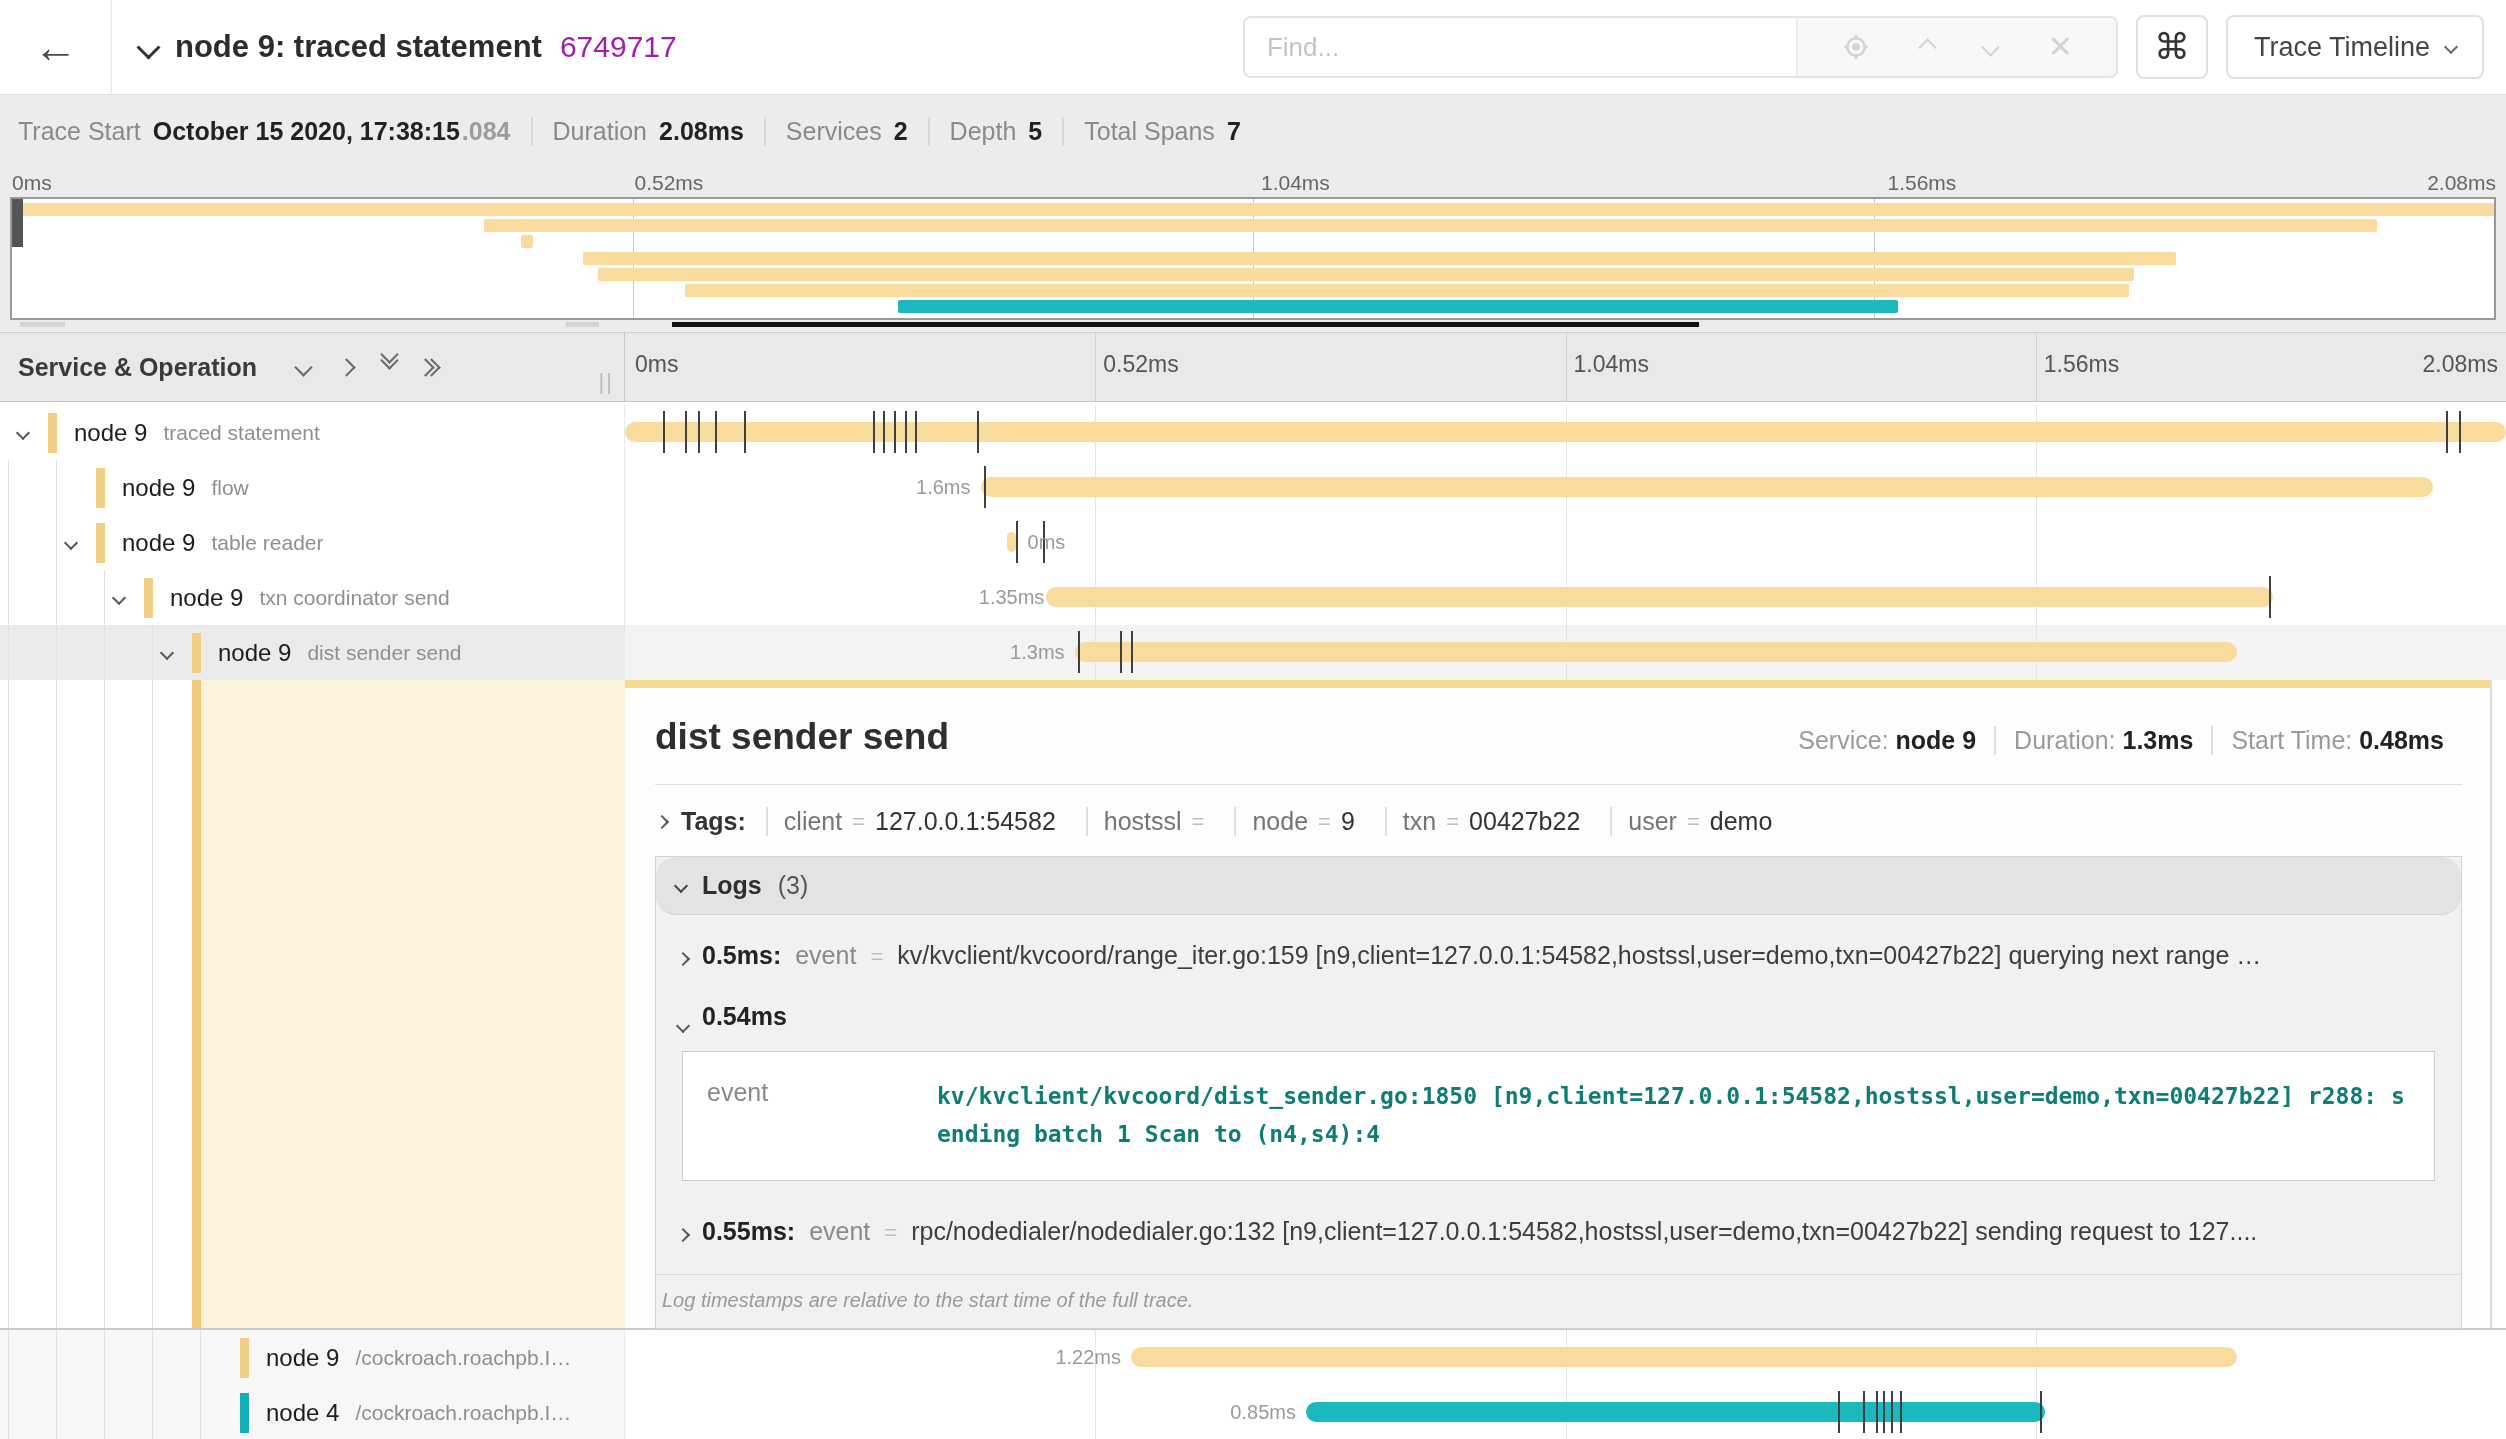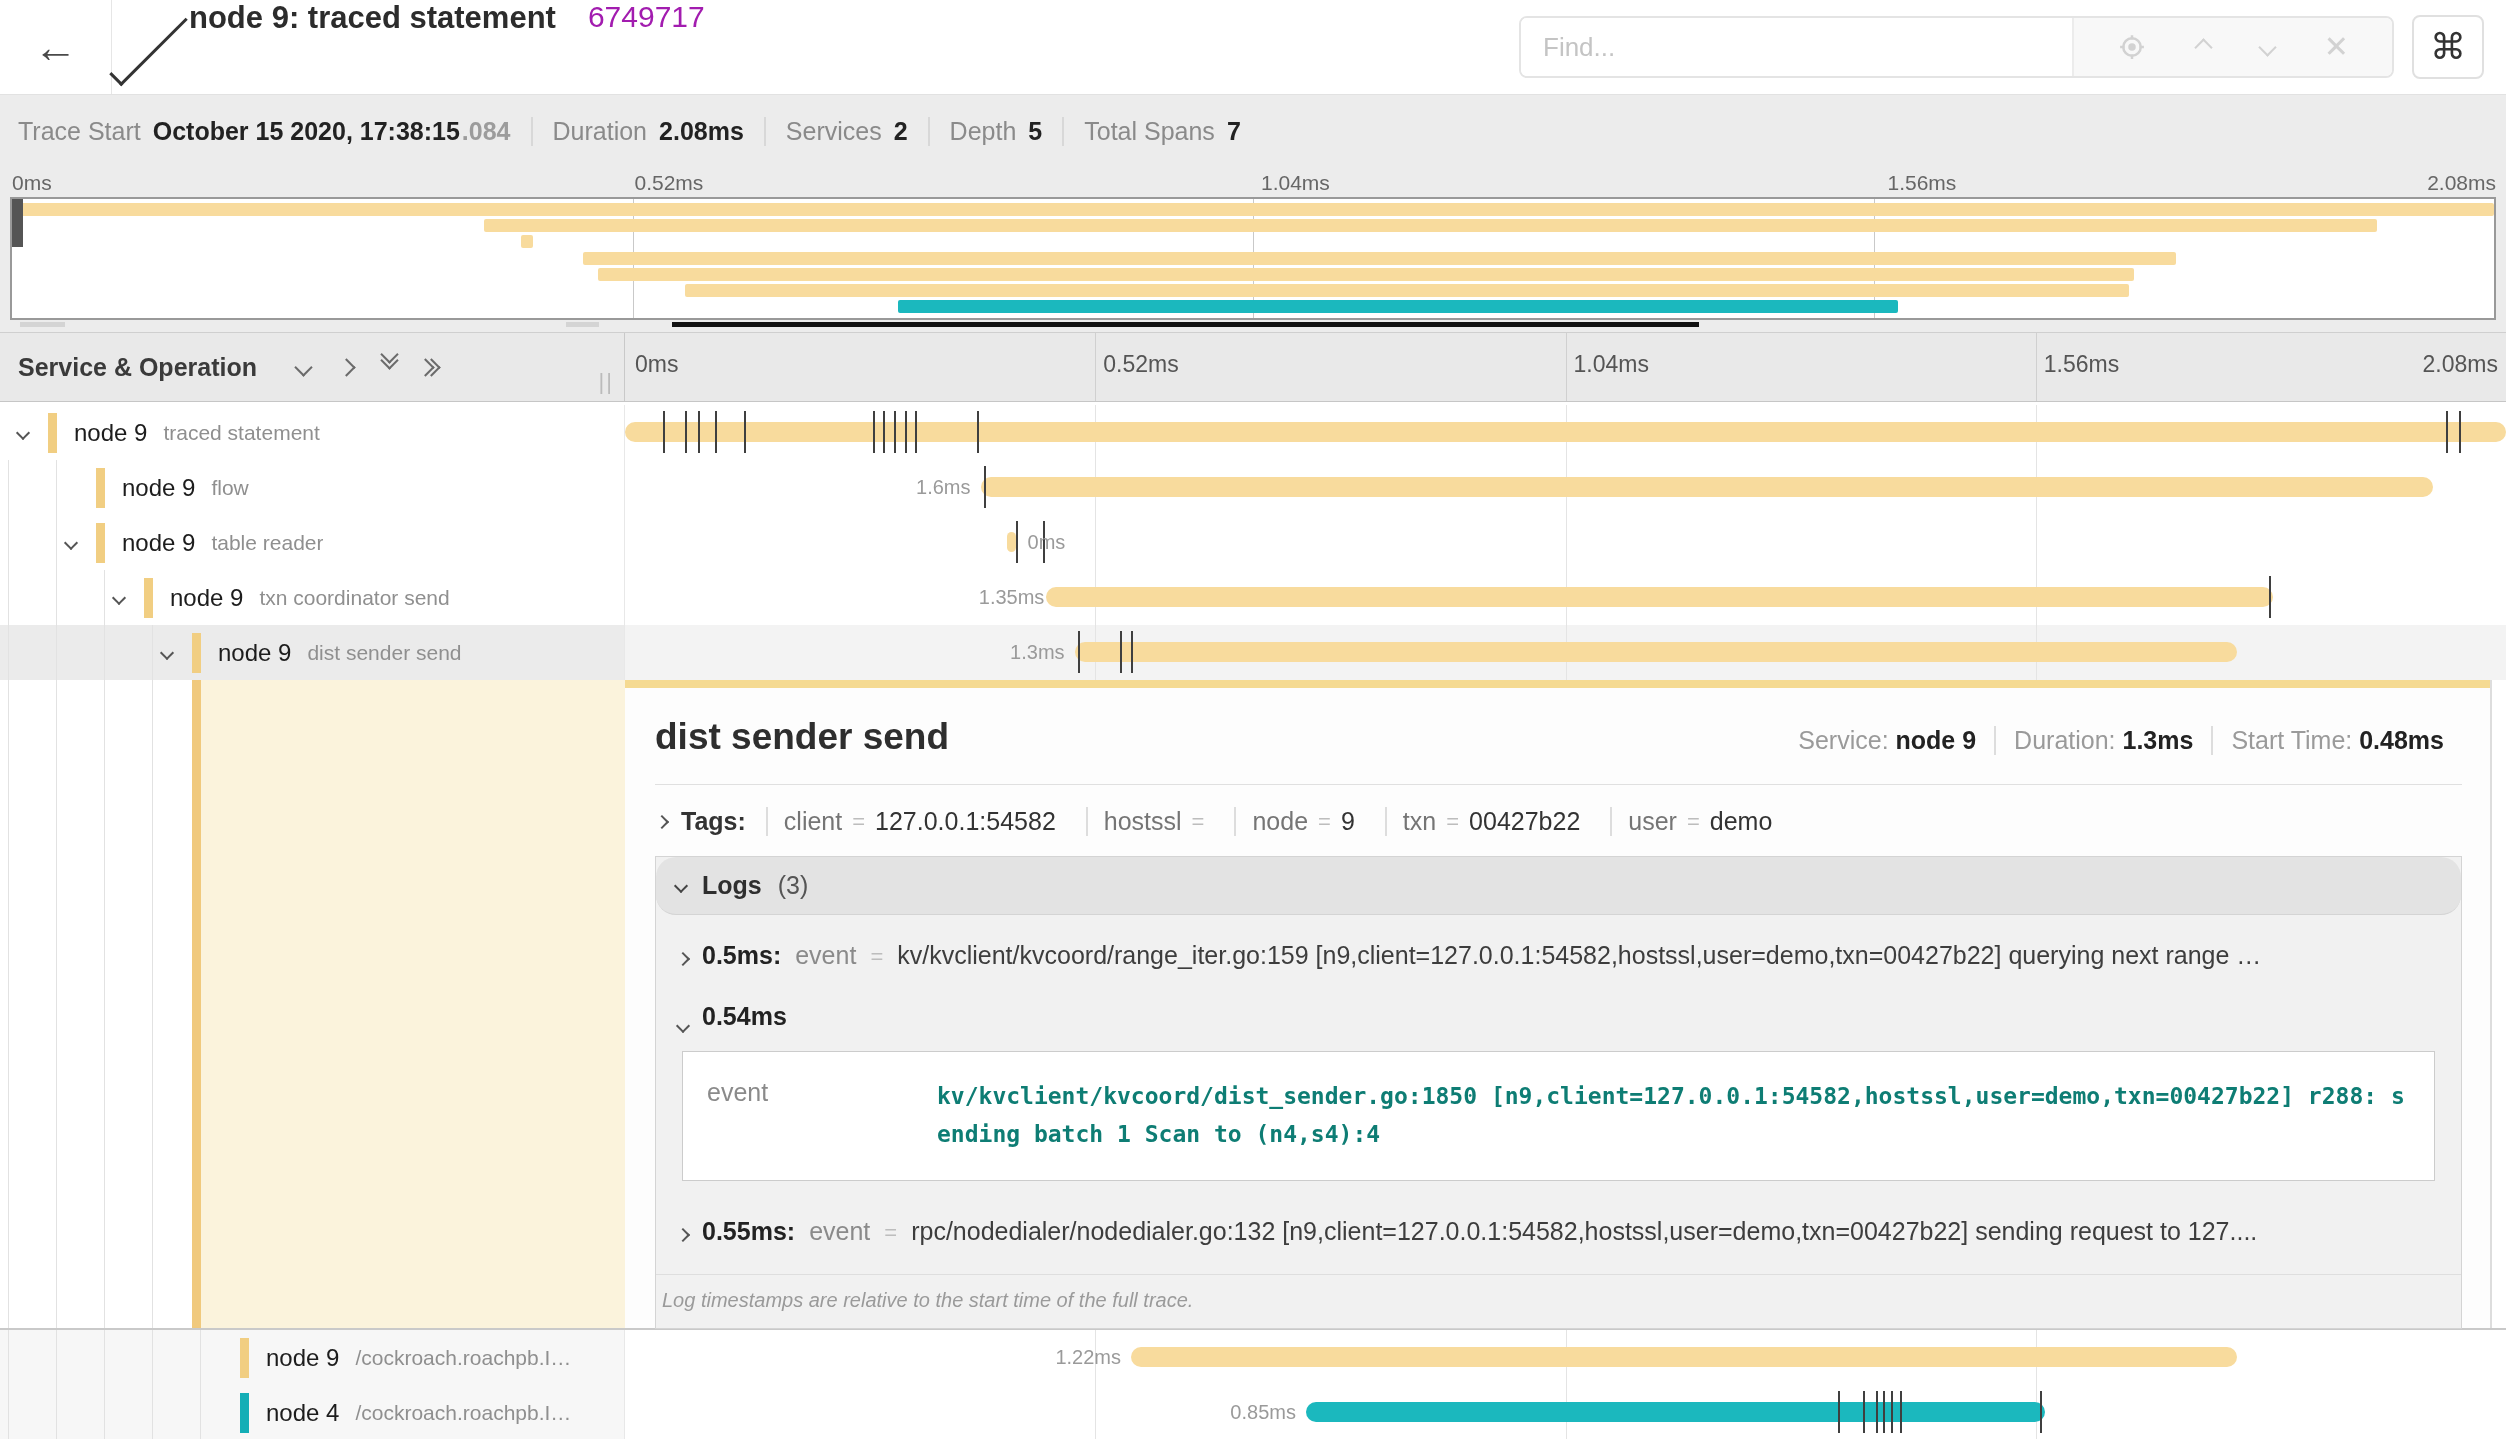--- a/index.html
+++ b/index.html
@@ -3,21 +3,21 @@
 <meta charset="utf-8">
 <style>
   * { margin:0; padding:0; box-sizing:border-box; }
   html,body { width:2506px; height:1439px; overflow:hidden; background:#fff;
     font-family:"Liberation Sans", sans-serif; color:#333; }
 
   
   .tophdr { height:95px; display:flex; align-items:stretch; background:#fff; border-bottom:1px solid #e2e2e2; }
   .backcol { width:112px; border-right:1px solid #e6e6e6; display:flex; align-items:center; justify-content:center; }
   .backarrow { font-size:44px; color:#4a4a4a; cursor:pointer; }
-  .titlewrap { display:flex; gap:32px; padding-left:28px; flex:1; min-width:0; }
+  .titlewrap { display:flex; align-items:center; gap:18px; padding-left:28px; flex:1; min-width:0; }
   .title { font-size:31px; font-weight:bold; color:#2c2c2c; white-space:nowrap; }
   .traceid { font-size:30px; color:#a21caf; font-weight:normal; }
   .hdr-right { display:flex; align-items:center; gap:18px; padding-right:22px; }
   .findbox { display:flex; width:875px; height:62px; border:2px solid #e4e4e4; border-radius:8px; overflow:hidden; background:#fff; }
   .findbox input { border:0; outline:0; flex:1; font-size:26px; padding:12px 22px; color:#444;
     font-family:"Liberation Sans",sans-serif; }
   .findbox input::placeholder { color:#c4c4c4; }
   .findicons { width:320px; background:#f8f8f8; border-left:2px solid #ececec; display:flex; align-items:center; justify-content:space-around; padding:0 18px; }
   .findicons .fi { color:#d2d2d2; display:flex; align-items:center; }
   .sqbtn { height:64px; min-width:72px; border:2px solid #e0e0e0; border-radius:8px; background:#fff;
@@ -158,20 +158,24 @@
             </svg>
         </span>
         <span class="fi chev up lite"></span>
         <span class="fi chev down lite"></span>
         <span class="fi icon-x">✕</span>
       </div>
     </div>
     <div class="sqbtn">
       <span>⌘</span>
     </div>
+    <div class="ttbtn">
+      <span>Trace Timeline</span>
+      <span class="chev down sm"></span>
+    </div>
   </div>
 </div>
 
 <div class="sumbar" id="sumbar">
     <div class="sumitem">
       <span>Trace Start</span>
       <b>October 15 2020, 17:38:15</b>
       <span class="muted">.084</span>
     </div>
     <div class="sumitem">

